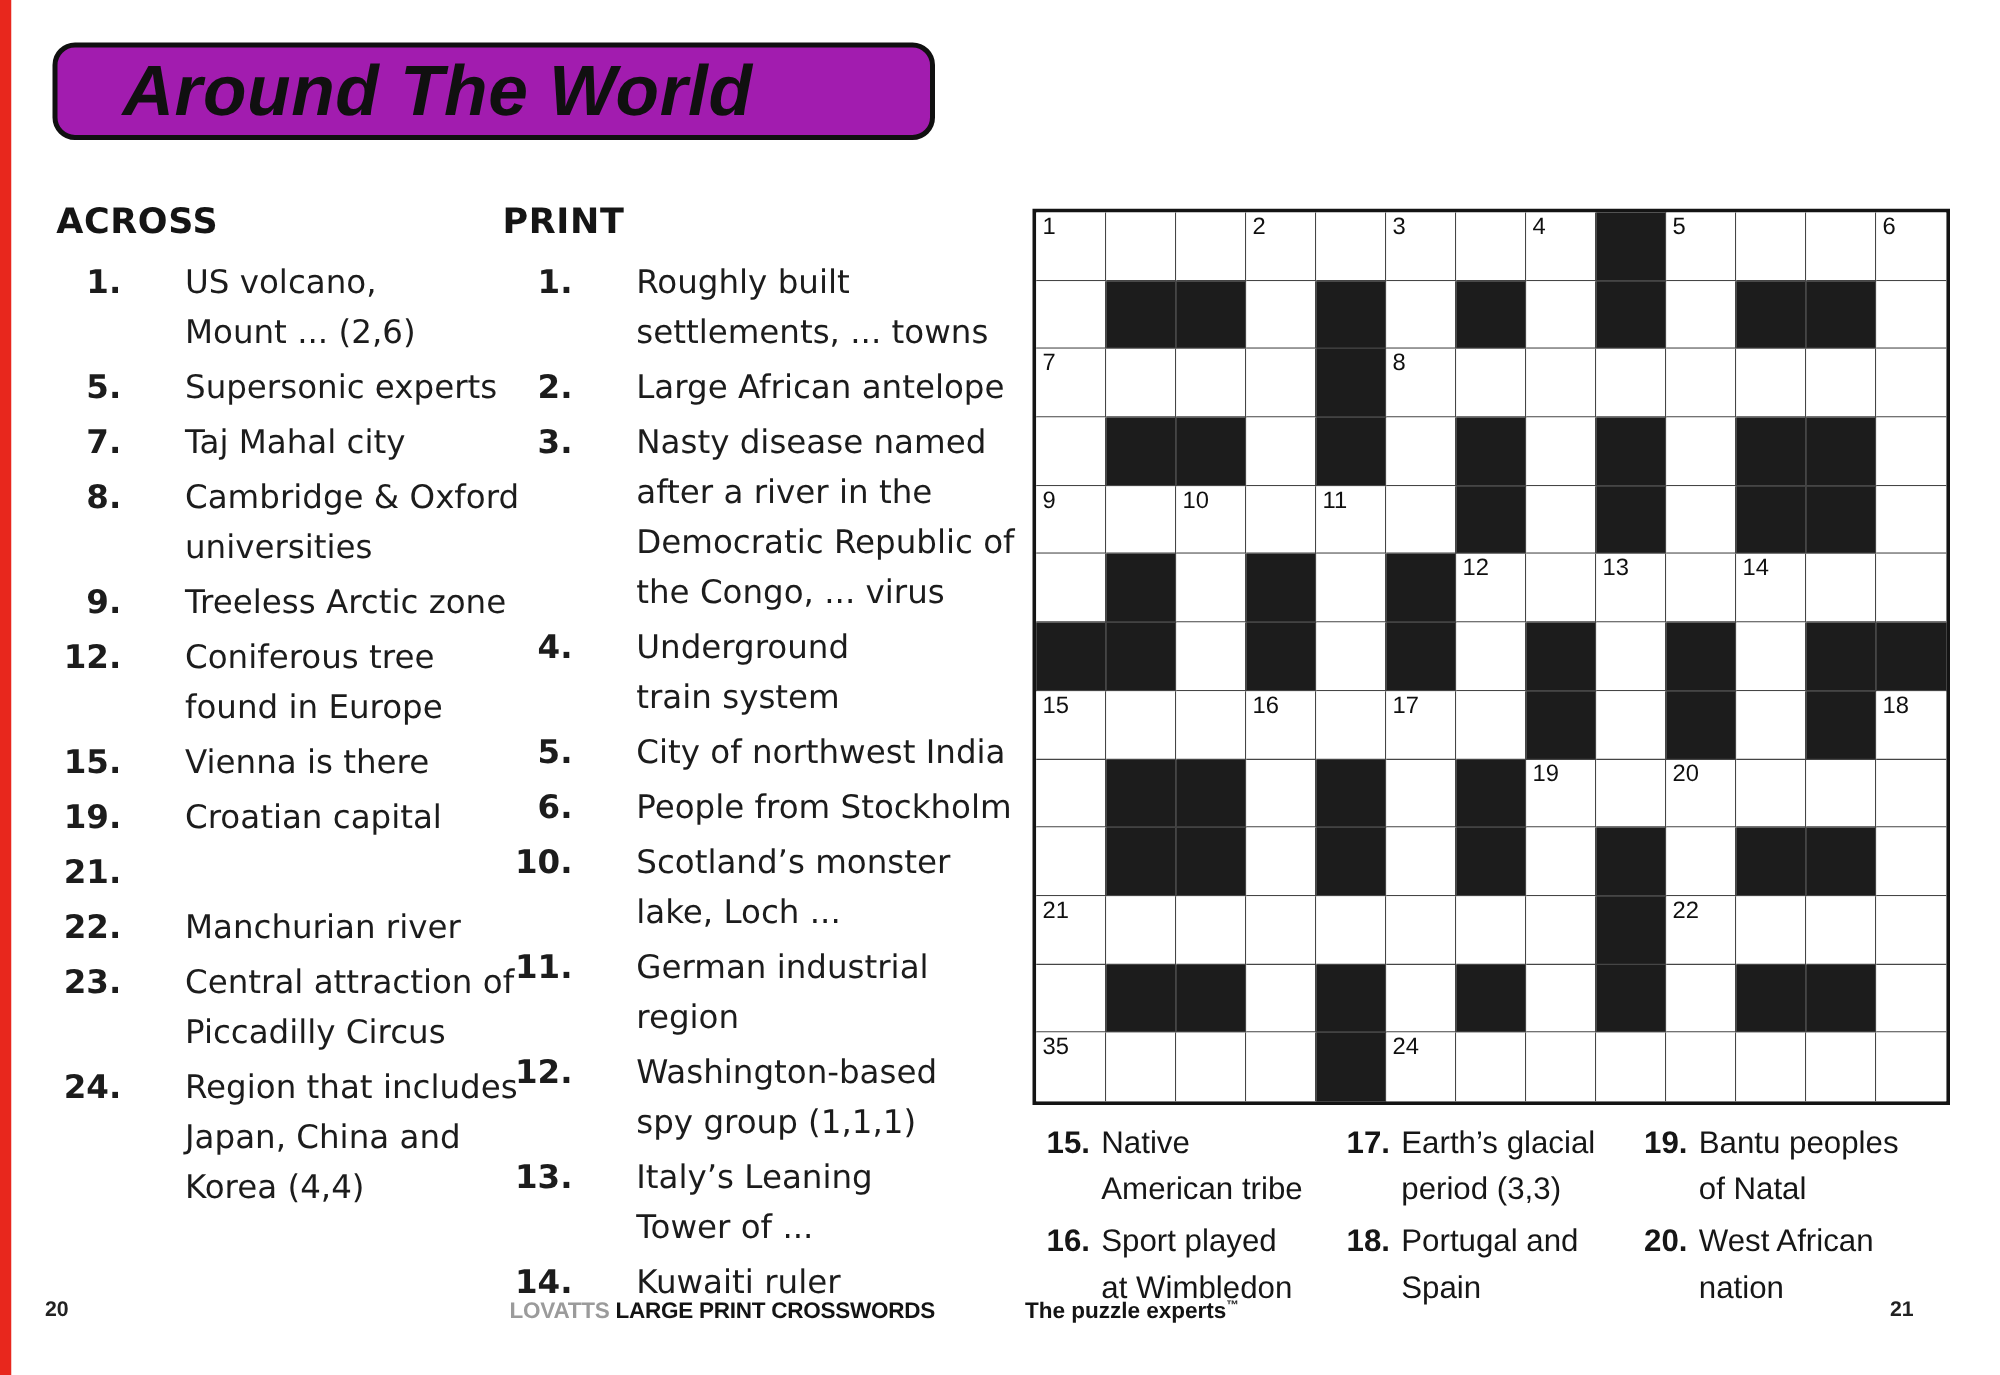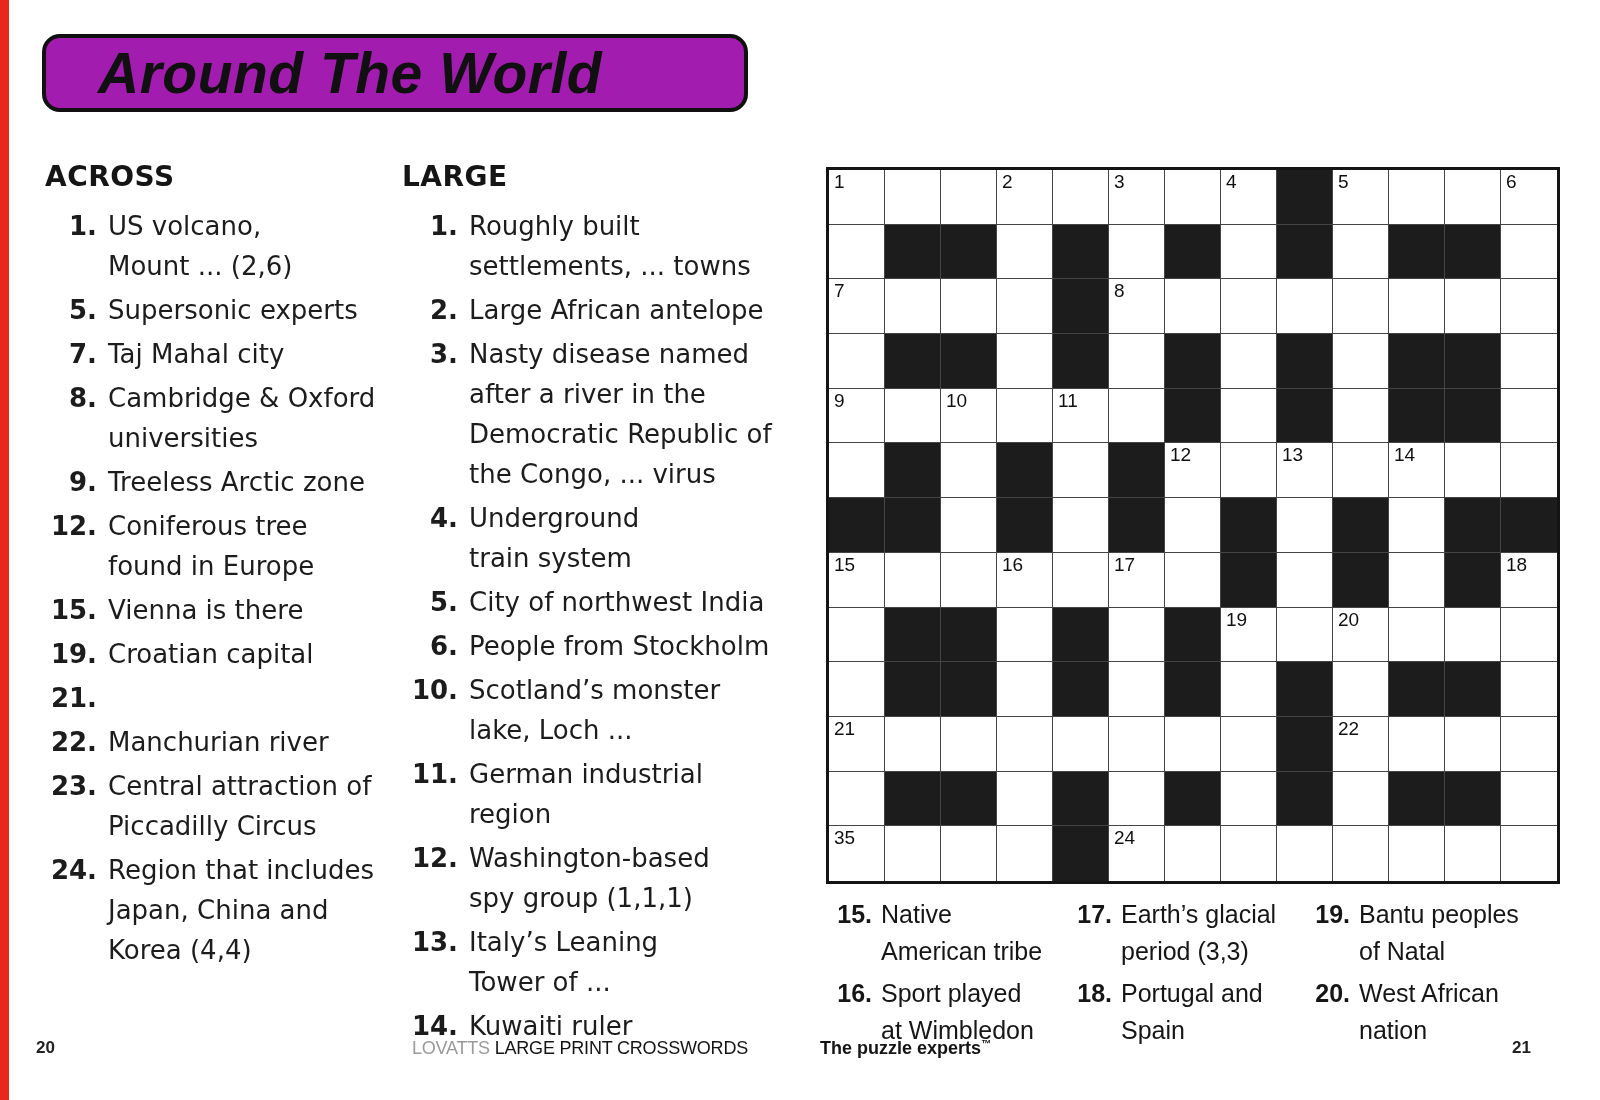--- a/index.html
+++ b/index.html
@@ -28,21 +28,21 @@
     font-family:"DejaVu Sans", sans-serif; font-weight:bold; font-size:28px;
     color:#151515; letter-spacing:0.5px; margin-bottom:13px;
   }
   .clue-item {
     display:grid; grid-template-columns:52px 1fr; column-gap:11px;
     margin-bottom:4px; font-family:"DejaVu Sans", sans-serif;
     font-size:26px; line-height:40px; color:#1c1c1c;
   }
   .down-col .clue-item { grid-template-columns:56px 1fr; }
   .clue-num  { text-align:right; font-weight:bold; }
-  .clue-text { white-space:nowrap; }
+  .clue-text { white-space:nowrap;margin-left:40px; }
 
   
   .xw-grid {
     position:absolute; left:826px; top:167px; width:734px; height:717px;
     display:grid; grid-template-columns:repeat(13,1fr); grid-template-rows:repeat(13,1fr);
     border:3px solid #141414; box-sizing:border-box; background:#ffffff;
   }
   .cell { position:relative; background:#ffffff; border-right:1px solid #454545; border-bottom:1px solid #454545; }
   .cell.black { background:#1c1c1c; }
   .cell:nth-child(13n) { border-right:none; }
@@ -64,21 +64,21 @@
     font-size:25px; line-height:37px; color:#161616;
   }
   .bc-num { text-align:right; font-weight:bold; }
   .bc-text { white-space:nowrap; }
 
   
   .footer-num-left  { position:absolute; left:36px;  top:1038px; font-size:17px; font-weight:bold; color:#222; }
   .footer-num-right { position:absolute; left:1512px; top:1038px; font-size:17px; font-weight:bold; color:#222; }
   .brand-left {
     position:absolute; left:380px; top:1038px; width:368px; text-align:right;
-    font-size:18px; font-weight:normal; letter-spacing:-0.2px; white-space:nowrap;
+    font-size:18px; font-weight:bold; letter-spacing:-0.2px; white-space:nowrap;
   }
   .brand-left .gray { color:#9b9b9b; }
   .brand-left .dark { color:#141414; }
   .brand-right { position:absolute; left:820px; top:1038px; font-size:18px; font-weight:bold; color:#141414; }
   .brand-right sup { font-size:10px; }
 </style>
 </head>
 <body>
 
 <div class="red-strip" style="background: rgb(232, 39, 29);"></div>
@@ -134,21 +134,21 @@
         <span class="clue-text">Central attraction of<br>Piccadilly Circus</span>
       </div>
       <div class="clue-item">
         <span class="clue-num">24.</span>
         <span class="clue-text">Region that includes<br>Japan, China and<br>Korea (4,4)</span>
       </div>
     </div>
 </div>
 
 <div class="down-col">
-  <div class="clue-head">LARGE</div>
+  <div class="clue-head">PRINT</div>
   <div id="down-list">
       <div class="clue-item">
         <span class="clue-num">1.</span>
         <span class="clue-text">Roughly built<br>settlements, ... towns</span>
       </div>
       <div class="clue-item">
         <span class="clue-num">2.</span>
         <span class="clue-text">Large African antelope</span>
       </div>
       <div class="clue-item">

